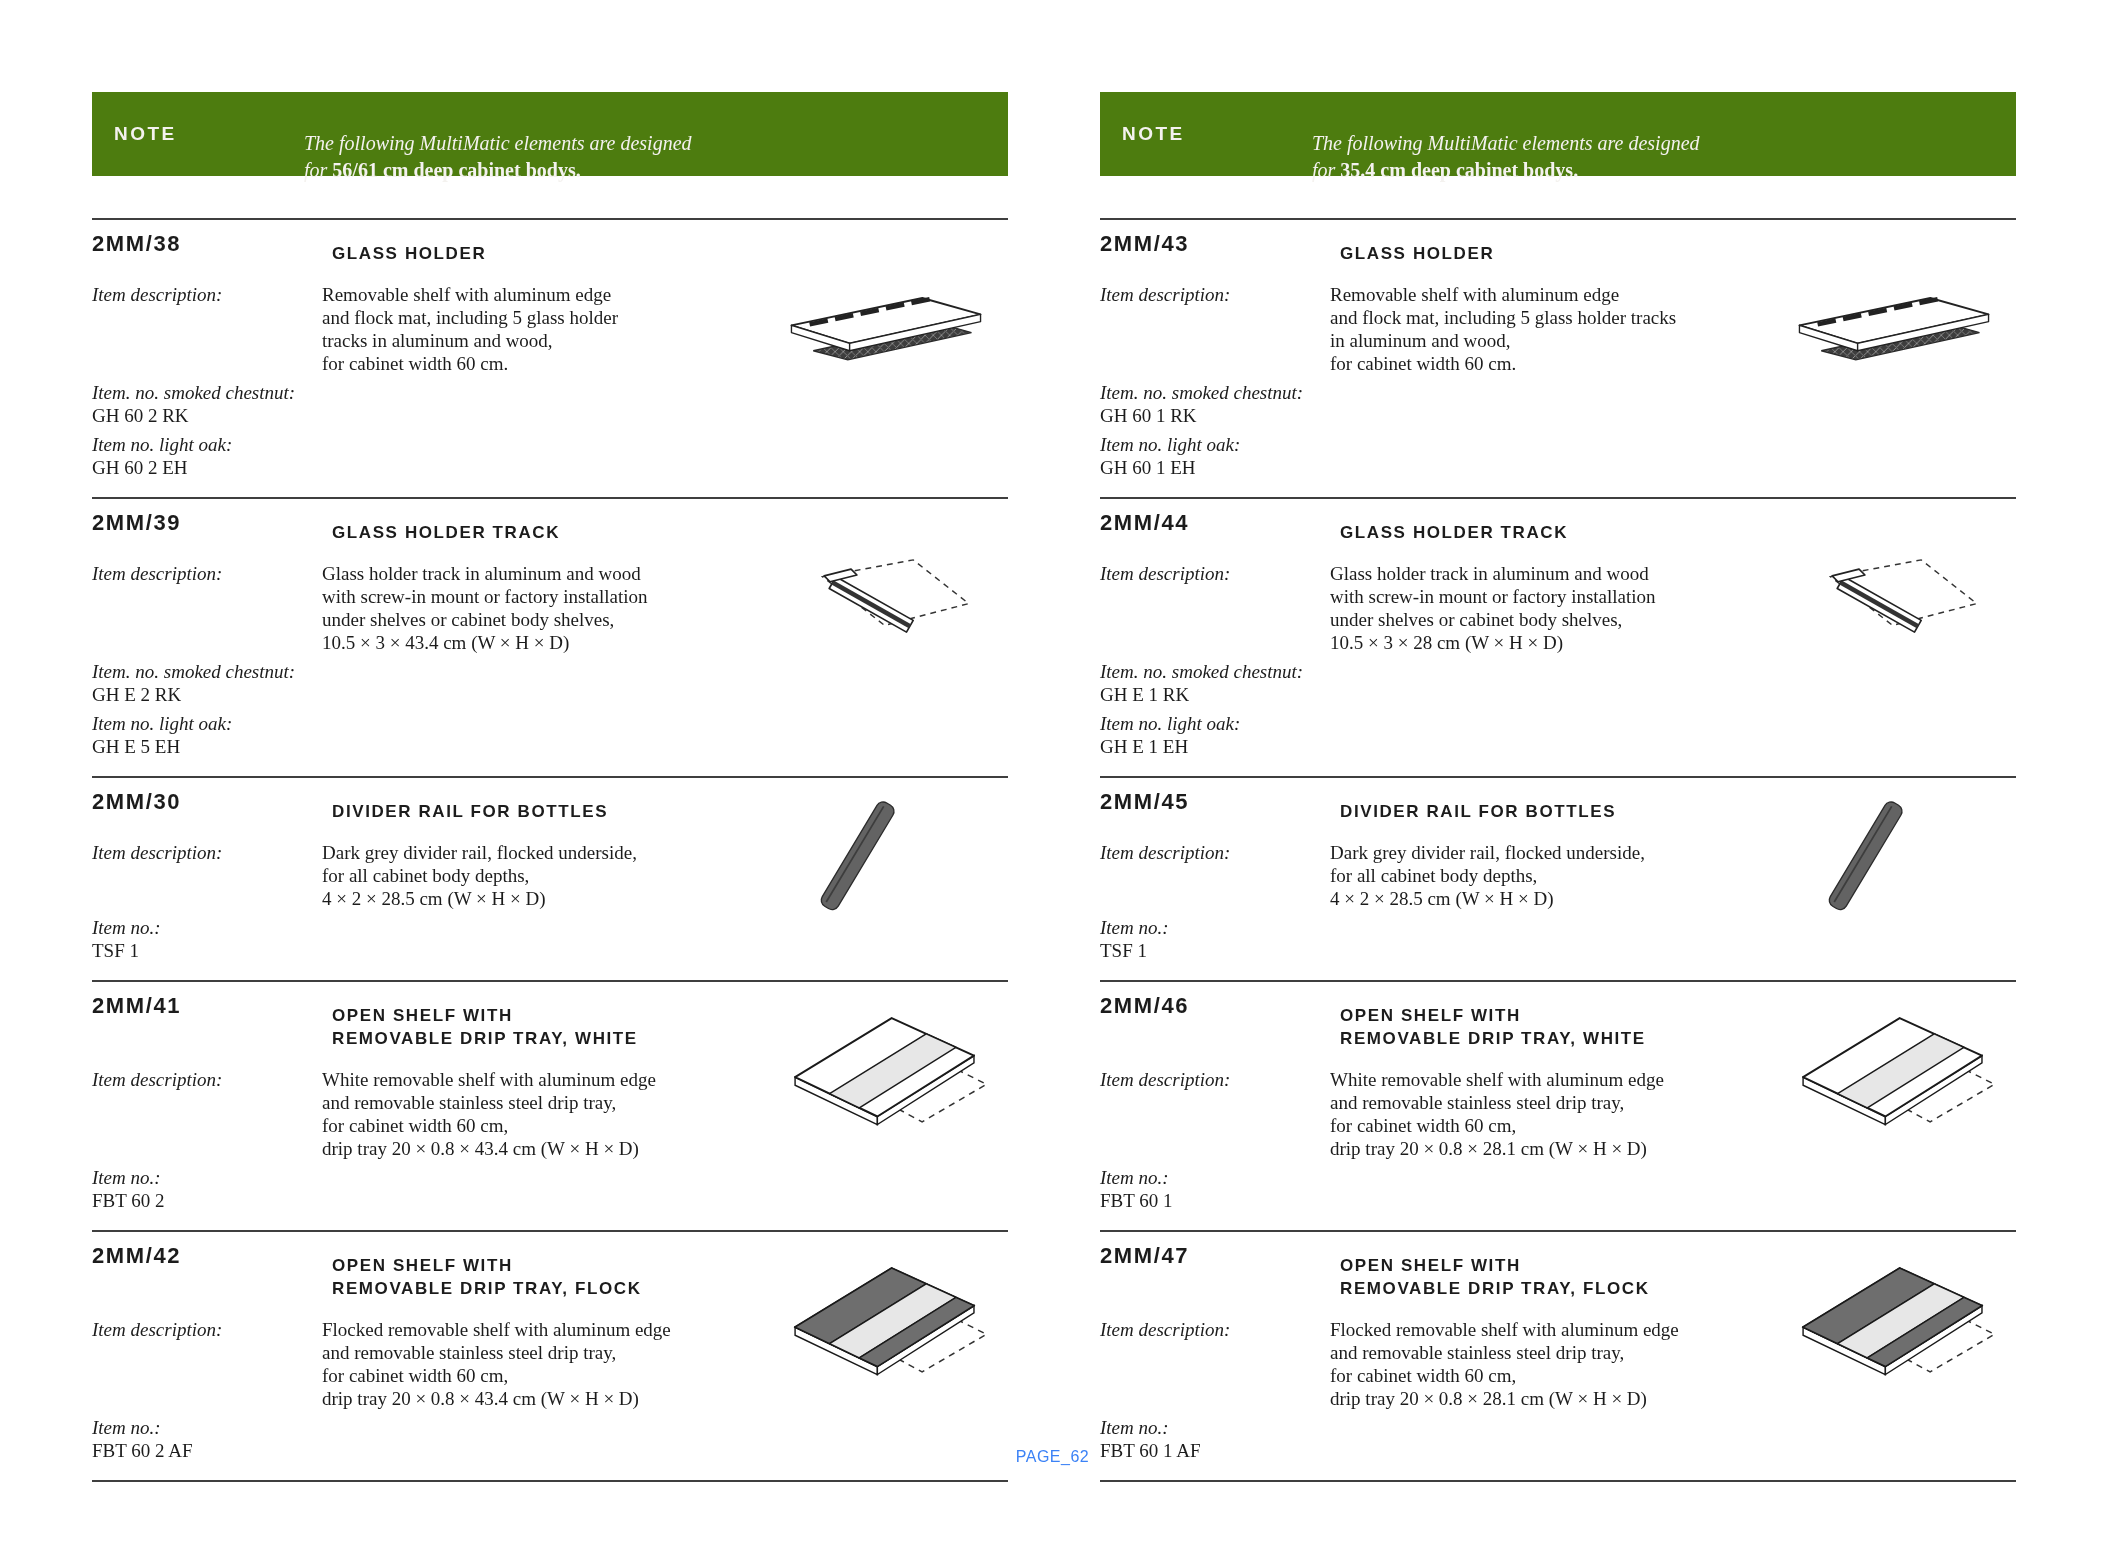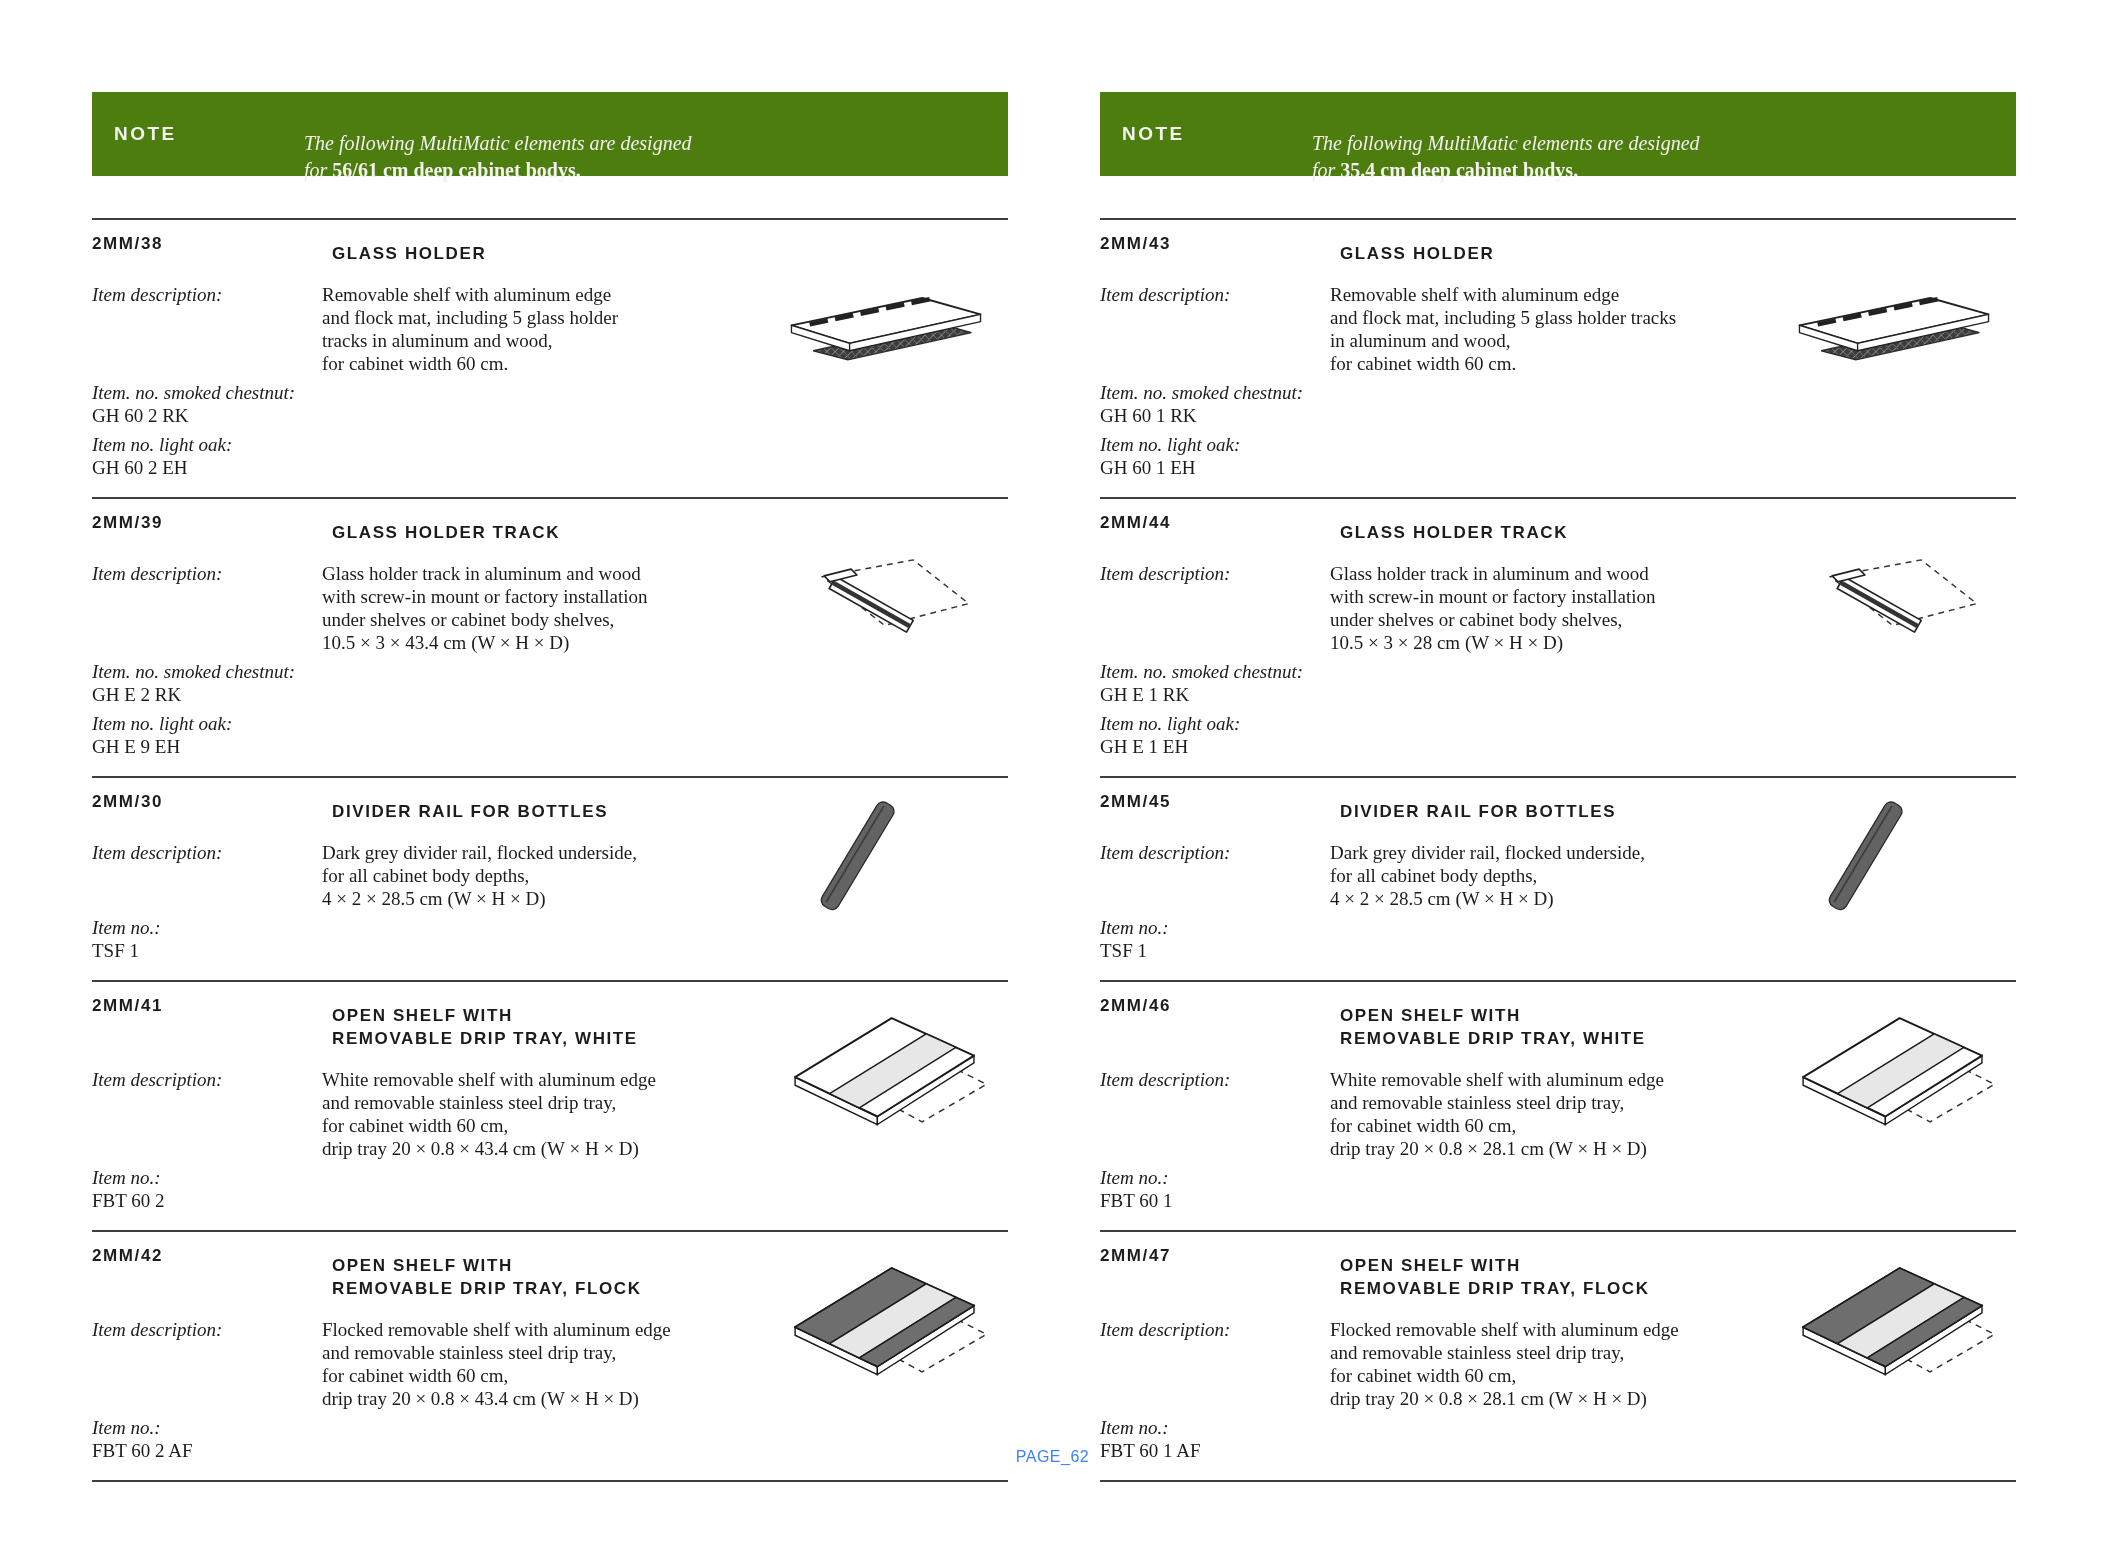--- a/index.html
+++ b/index.html
@@ -28,21 +28,21 @@
   
   .sections{margin-top:42px;border-bottom:2px solid #3f3f3f;}
   .product{
     position:relative;border-top:2px solid #3f3f3f;
     padding:12px 0 18px 0;box-sizing:border-box;
   }
   .head{display:flex;}
   .code{
     width:230px;flex:0 0 auto;
     font-family:"Liberation Sans", sans-serif;font-weight:bold;
-    font-size:17px;letter-spacing:1.6px;line-height:23px;
+    font-size:22px;letter-spacing:1.6px;line-height:23px;
   }
   .title{
     margin:10px;font-family:"Liberation Sans", sans-serif;font-weight:bold;
     font-size:17px;letter-spacing:1.6px;line-height:23px;
   }
   .rows{margin-top:8px;}
   .row{display:flex;}
   .row + .row{margin-top:6px;flex-direction:column;}
   .row .label{
     width:230px;flex:0 0 auto;font-style:italic;
@@ -194,21 +194,21 @@
   <div class="row">
     <div class="label">Item. no. smoked chestnut:</div>
     <div class="value">
               <div>GH E 2 RK</div>
             </div>
   </div>
 
   <div class="row">
     <div class="label">Item no. light oak:</div>
     <div class="value">
-              <div>GH E 9 EH</div>
+              <div>GH E 5 EH</div>
             </div>
   </div>
 </div>
     <div class="illu illu-glass-holder-track">
       <svg xmlns="http://www.w3.org/2000/svg">
             <use href="#sym-glass-holder-track" xlink:href="#sym-glass-holder-track"></use>
           </svg>
     </div>
   </section>
 

